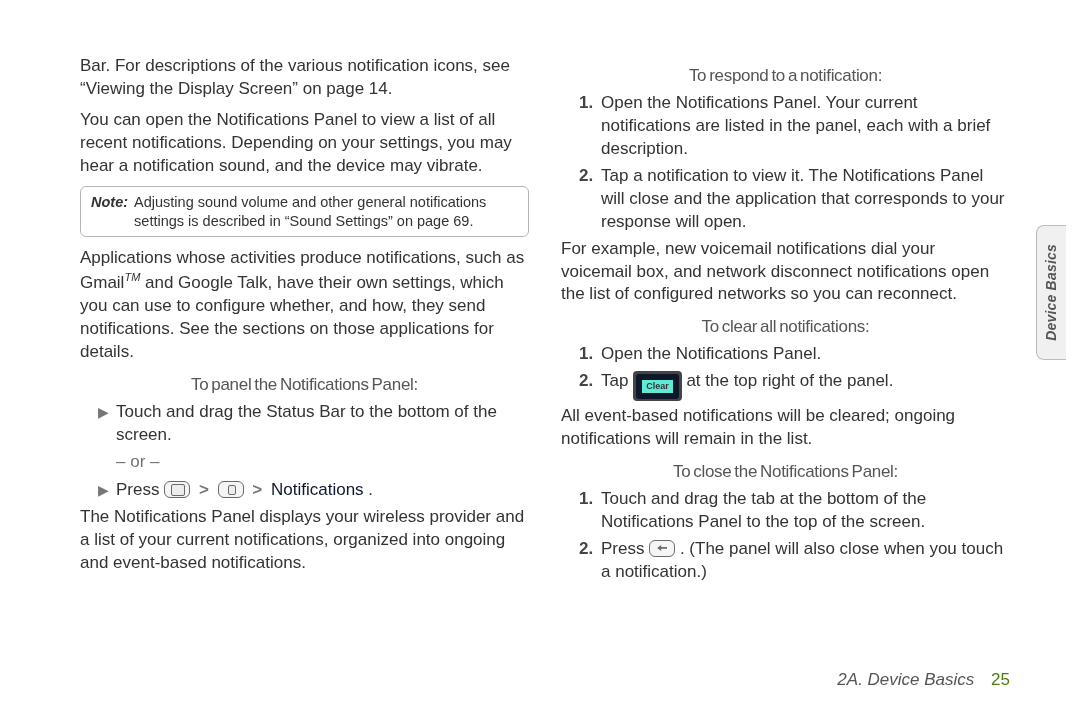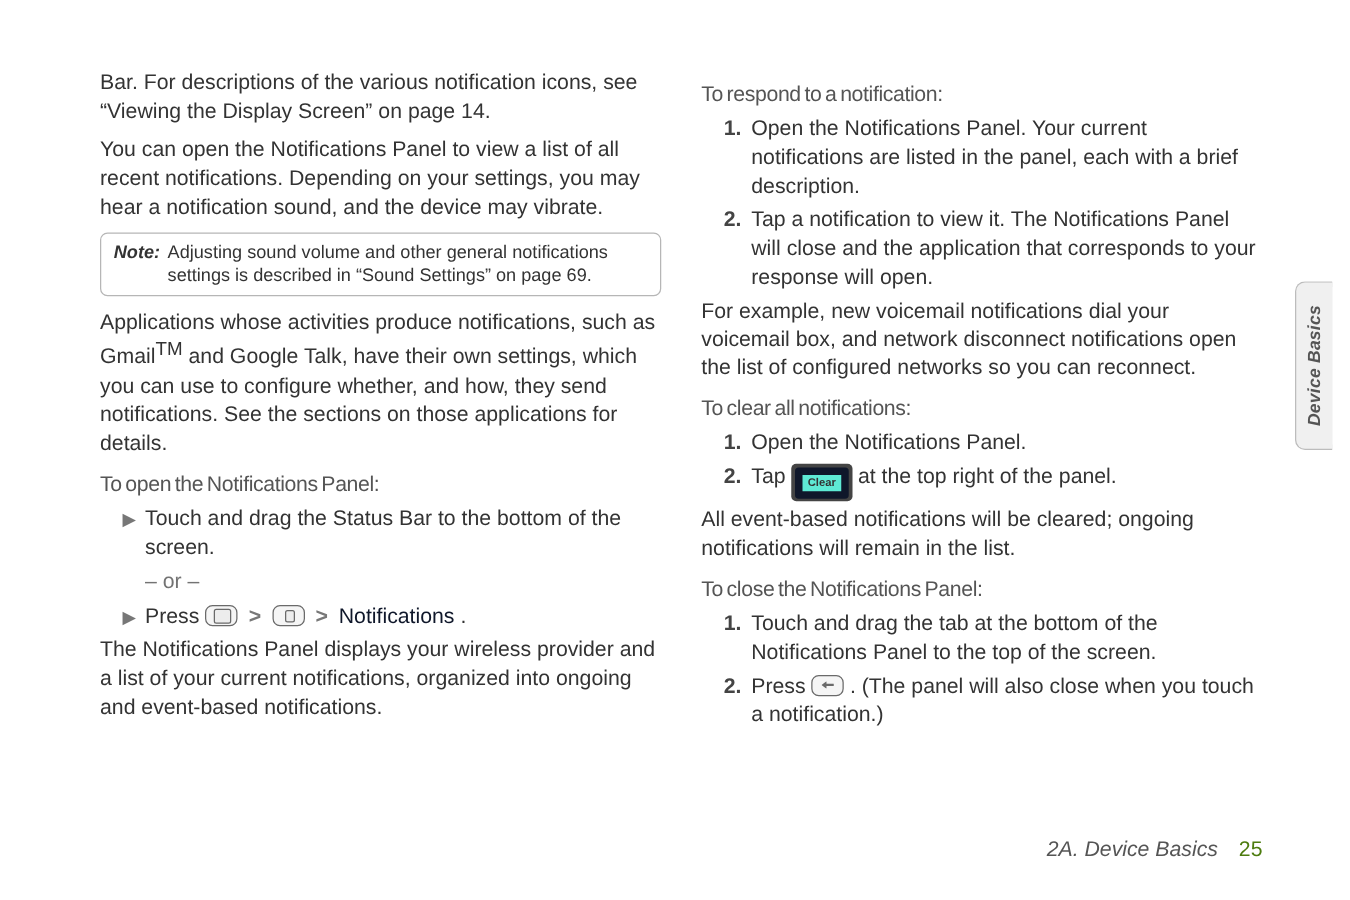--- a/index.html
+++ b/index.html
@@ -28,20 +28,21 @@
     font-size: 14.5px;
     line-height: 1.3;
     display: flex;
   }
   .note-label { font-style: italic; font-weight: 700; margin-right: 6px; white-space: nowrap; }
   .sub-heading {
     font-weight: 400;
     color: #555;
     margin: 10px 0 4px 0;
     letter-spacing: -0.3px;
+    text-align: center;
   }
   .sub-heading.tight { word-spacing: -1.5px; }
   .bullet-row {
     display: flex;
     margin: 2px 0 4px 18px;
   }
   .bullet-row .marker {
     flex: 0 0 18px;
     color: #777;
     font-size: 14px;
@@ -128,41 +129,41 @@
   .footer {
     position: absolute;
     right: 70px;
     bottom: 28px;
     font-style: italic;
     color: #555;
     font-size: 17px;
   }
   .footer .sec { margin-right: 12px; }
   .footer .pg { font-style: normal; color: #4d7c0f; }
-  sup.tm { font-size: 15px; vertical-align: super; }
+  sup.tm { font-size: 11px; vertical-align: super; font-style: italic; }
 </style>
 </head>
 <body>
 
 <div class="cols">
 
   <div class="col left">
     <p>Bar. For descriptions of the various notification icons, see “Viewing the Display Screen” on page 14.</p>
     <p>You can open the Notifications Panel to view a list of all recent notifications. Depending on your settings, you may hear a notification sound, and the device may vibrate.</p>
 
     <div class="note-box">
       <span class="note-label">Note:</span>
       <span>Adjusting sound volume and other general notifications settings is described in “Sound Settings” on page 69.</span>
     </div>
 
     <p>
       <span>Applications whose activities produce notifications, such as Gmail</span><sup class="tm">TM</sup><span> and Google Talk, have their own settings, which you can use to configure whether, and how, they send notifications. See the sections on those applications for details.</span>
     </p>
 
-    <p class="sub-heading tight">To open the Notifications Panel:</p>
+    <p class="sub-heading tight">To panel the Notifications Panel:</p>
 
     <div class="bullet-row">
       <div class="marker">▶</div>
       <div class="content">Touch and drag the Status Bar to the bottom of the screen.</div>
     </div>
 
     <p class="or-line">– or –</p>
 
     <div class="bullet-row">
       <div class="marker">▶</div>

